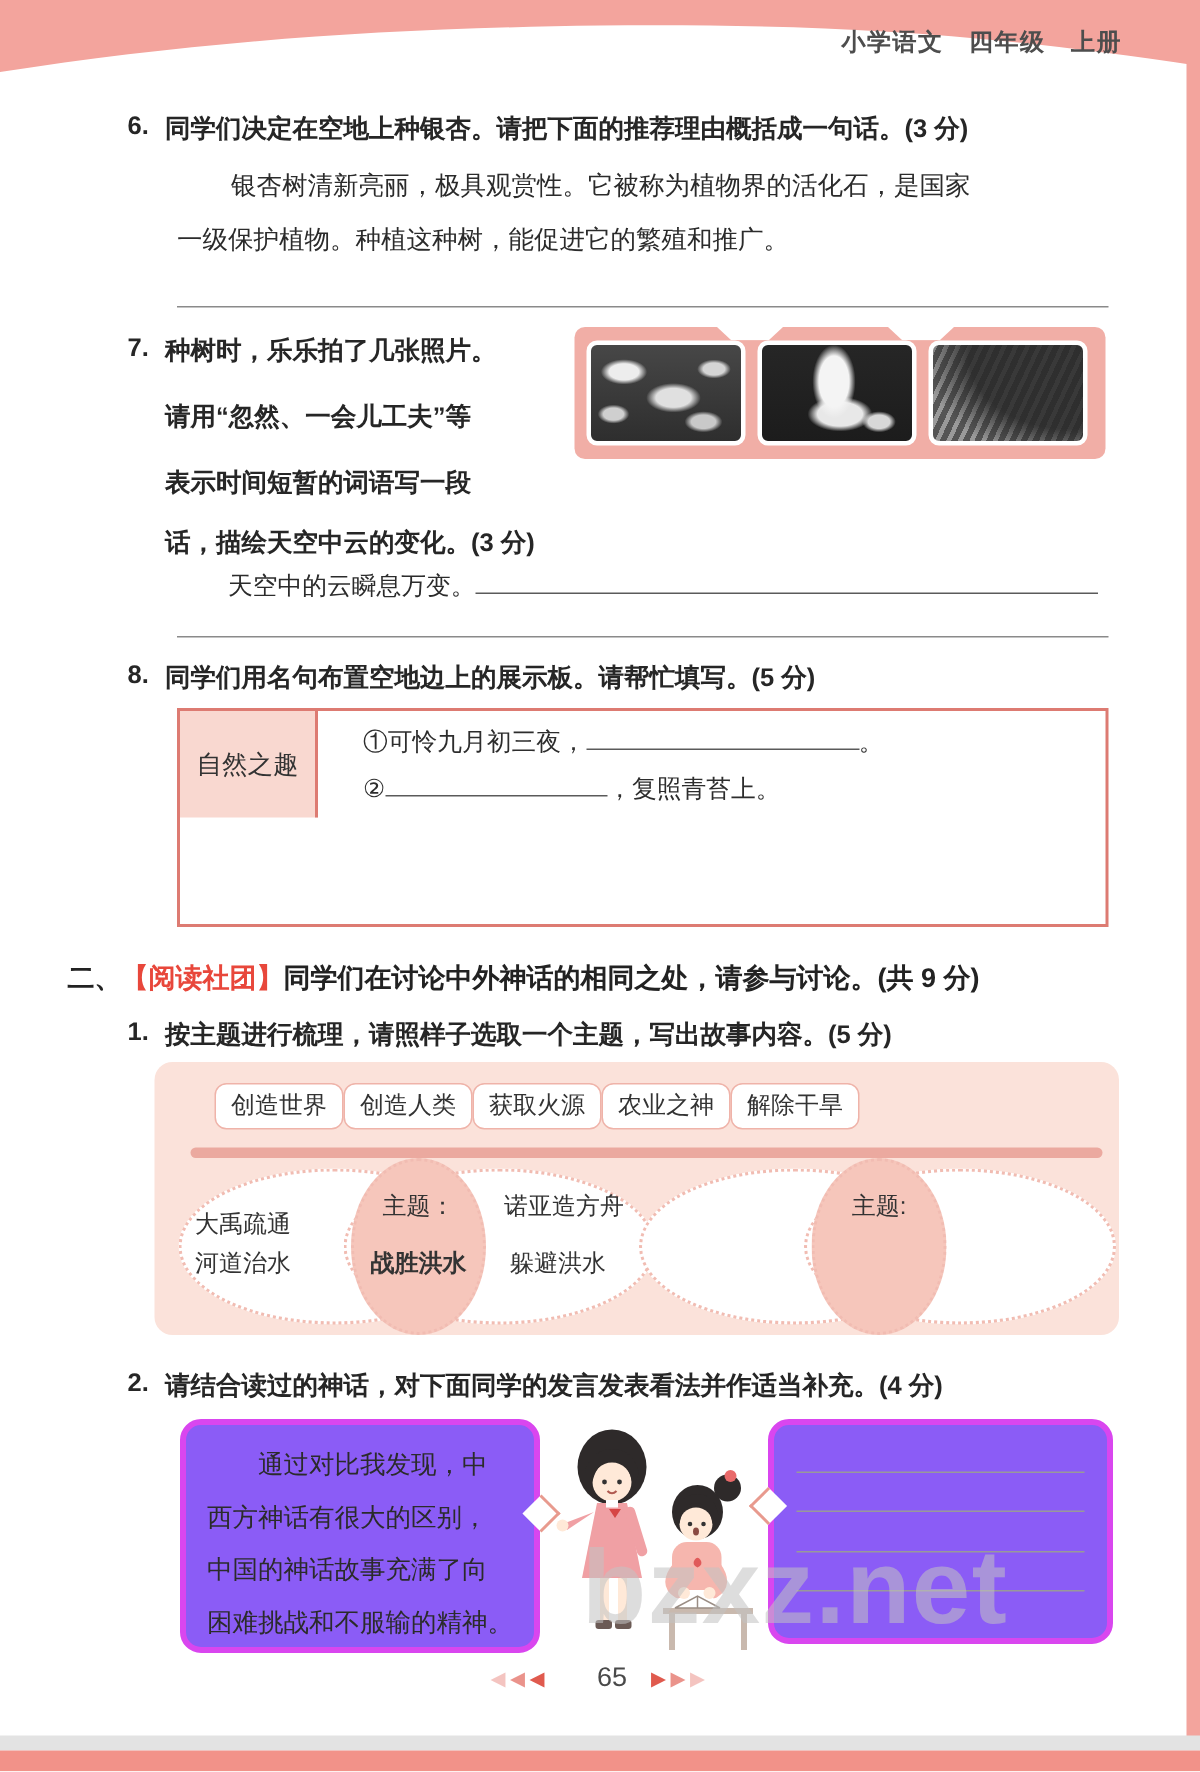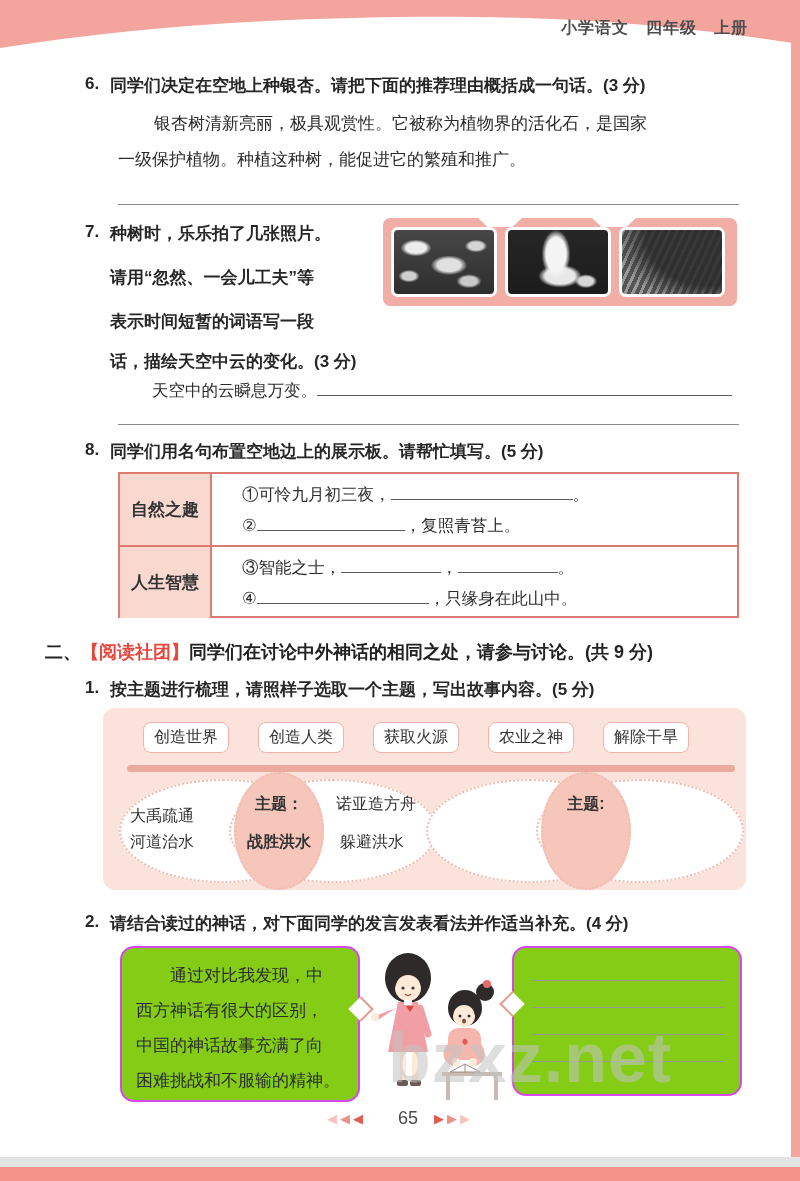--- a/index.html
+++ b/index.html
@@ -34,38 +34,38 @@
     radial-gradient(16px 10px at 78% 80%,#d8d8d8 0 45%,rgba(0,0,0,0) 70%),
     linear-gradient(#262626,#1c1c1c);}
   .photo3{background:
     radial-gradient(120px 90px at 90% 10%,rgba(40,40,40,.85) 0 55%,rgba(0,0,0,0) 80%),
     repeating-linear-gradient(115deg,#9a9a9a 0 3px,#555 3px 7px);}
   
   .tbl{left:118px;top:472px;width:621px;height:146px;border:2px solid #dd7b72;box-sizing:border-box;background:#fff;}
   .trow{display:flex;height:71px;}
   .trow + .trow{border-top:2px solid #dd7b72;}
   .tcat{width:90px;background:#f9d8d0;border-right:2px solid #dd7b72;display:flex;align-items:center;justify-content:center;
-        font-size:17px;font-weight:bold;color:#333;flex:none;}
+        font-size:17px;font-weight:normal;color:#333;flex:none;}
   .tcontent{flex:1;padding:5px 0 0 30px;font-family:"DejaVu Serif",serif;font-size:16.5px;}
   .tline{line-height:31px;white-space:nowrap;}
   
   .sec{font-size:18px;font-weight:bold;color:#222;}
   .sec-red{color:#e8473b;}
   
   .venn-panel{left:103px;top:708px;width:643px;height:182px;background:#fbe2da;border-radius:12px;}
-  .tags-row{left:143px;top:722px;display:flex;gap:29px;}
+  .tags-row{left:143px;top:722px;display:flex;}
   .theme-tag{background:#fff;border:1.5px solid #efb3a9;border-radius:8px;padding:4px 10px;
              font-family:"DejaVu Serif",serif;font-size:16px;color:#333;white-space:nowrap;}
   .tags-bar{left:127px;top:765px;width:608px;height:7px;background:#eba99f;border-radius:4px;}
   .vellipse{width:208px;height:104px;background:#fff;border:2px dotted #f1bcb2;border-radius:50%;box-sizing:border-box;top:779px;}
   .vlens{width:90px;height:118px;background:#f6c6bb;border:2px dotted #f1bcb2;border-radius:50%;box-sizing:border-box;top:772px;}
   .vtext{font-family:"DejaVu Serif",serif;font-size:16px;color:#333;white-space:nowrap;}
-  .vlabel{font-size:16px;font-weight:bold;color:#333;text-align:center;width:86px;}
-  
-  .bubble{background:#84cc16;border:2px solid #d946ef;border-radius:14px;box-sizing:border-box;}
+  .vlabel{font-size:16px;font-weight:normal;color:#333;text-align:center;width:86px;}
+  
+  .bubble{background:#8b5cf6;border:4px solid #d946ef;border-radius:14px;box-sizing:border-box;}
   .bubble-l{left:120px;top:946px;width:240px;height:156px;padding:10px 12px 0 14px;}
   .bline{font-family:"DejaVu Serif",serif;font-size:17px;line-height:35px;color:#2b2b2b;white-space:nowrap;}
   .bline.indent{text-indent:2em;}
   .tail-r{left:352px;top:1000px;width:16px;height:16px;background:#fff;border-right:2px solid #e89a8e;border-top:2px solid #e89a8e;transform:rotate(45deg);}
   .bubble-r{left:512px;top:946px;width:230px;height:150px;display:flex;flex-direction:column;justify-content:space-evenly;align-items:center;padding:6px 0;}
   .tail-l{left:503px;top:995px;width:16px;height:16px;background:#fff;border-left:2px solid #e89a8e;border-bottom:2px solid #e89a8e;transform:rotate(45deg);}
   .rline{width:192px;border-top:1.5px solid #999;}
   
   .watermark{left:360px;top:1018px;font-size:70px;font-weight:bold;color:#c3c3c3;opacity:.55;letter-spacing:1px;z-index:9;padding-left:28px;}
   
@@ -114,27 +114,20 @@
 
   <div class="abs qnum" style="left:85px;top:440px;">8.</div>
   <div class="abs stem nowrap" style="left:110px;top:440px;">同学们用名句布置空地边上的展示板。请帮忙填写。(5 分)</div>
 
   <div class="abs tbl">
     <div class="trow">
       <div class="tcat">自然之趣</div>
       <div class="tcontent">
         <div class="tline"><span>①可怜九月初三夜，</span><span class="blank" style="width:182px;"></span><span>。</span></div>
         <div class="tline"><span>②</span><span class="blank" style="width:148px;"></span><span>，复照青苔上。</span></div>
-      </div>
-    </div>
-    <div class="trow">
-      <div class="tcat">人生智慧</div>
-      <div class="tcontent">
-        <div class="tline"><span>③智能之士，</span><span class="blank" style="width:100px;"></span><span>，</span><span class="blank" style="width:100px;"></span><span>。</span></div>
-        <div class="tline"><span>④</span><span class="blank" style="width:172px;"></span><span>，只缘身在此山中。</span></div>
       </div>
     </div>
   </div>
 
   <div class="abs nowrap" style="left:45px;top:640px;">
     <span class="sec">二、</span><span class="sec sec-red">【阅读社团】</span><span class="sec">同学们在讨论中外神话的相同之处，请参与讨论。(共 9 分)</span>
   </div>
 
   <div class="abs qnum" style="left:85px;top:678px;">1.</div>
   <div class="abs stem nowrap" style="left:110px;top:678px;">按主题进行梳理，请照样子选取一个主题，写出故事内容。(5 分)</div>

